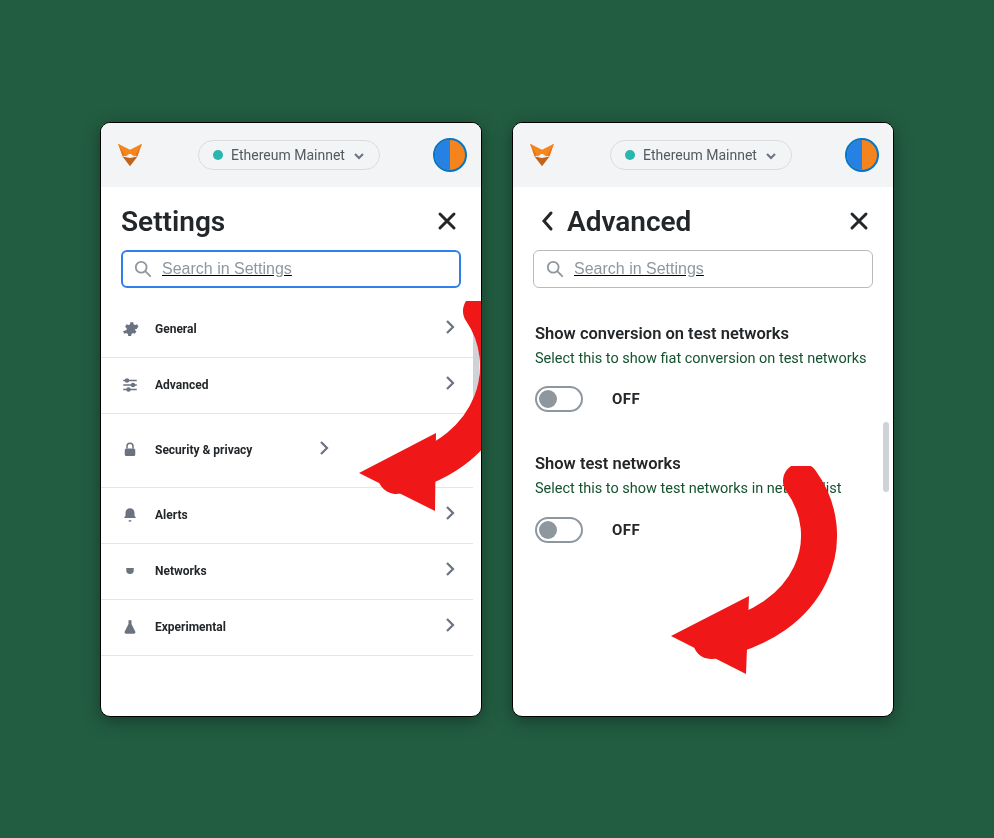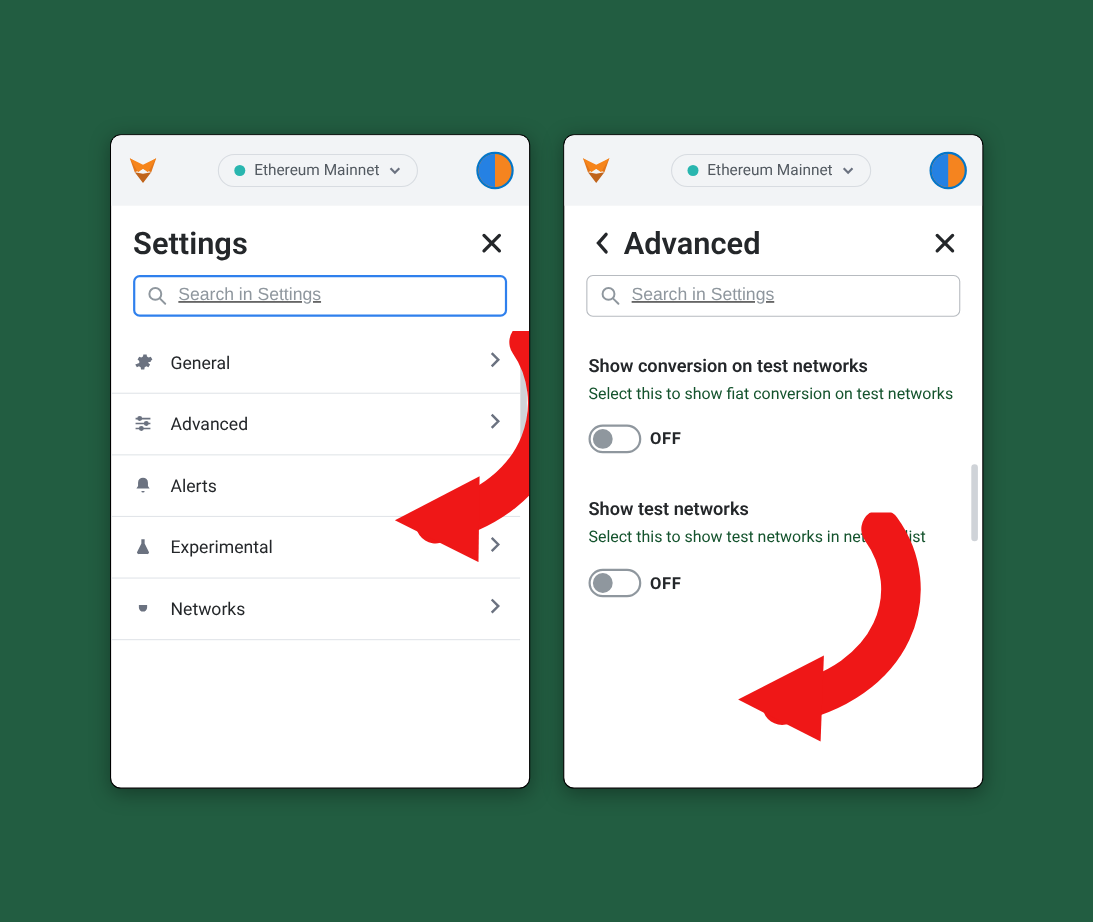--- a/index.html
+++ b/index.html
@@ -129,21 +129,21 @@
     display: flex; align-items: center;
     height: 56px;
     padding: 0 18px;
     border-bottom: 1px solid #e2e5e9;
     cursor: pointer;
     gap: 14px;
   }
   .item.tall { height: 74px; }
   .item .icon { width: 22px; color: #6b7280; display: inline-flex; justify-content: center; }
   .item .icon svg { width: 18px; height: 18px; }
-  .item .label { flex: 1; font-size: 16px; color: #24272a; }
+  .item .label { flex: 1; font-size: 12px; color: #24272a; font-weight: bold; }
   .item .chev { color: #6b7280; }
   .item .chev svg { width: 10px; height: 16px; }
 
   .scroll-thumb {
     position: absolute;
     right: 2px; top: 6px;
     width: 6px; height: 100px;
     background: #cfd3d8;
     border-radius: 3px;
   }
@@ -158,21 +158,21 @@
   .setting-block { margin-bottom: 42px; }
   .setting-title {
     font-size: 16.5px; font-weight: 600; color: #24272a;
     margin-bottom: 6px;
   }
   .setting-desc {
     font-size: 14.5px; color: #14532d;
     line-height: 1.35;
     margin-bottom: 18px;
   }
-  .toggle-row { display: flex; align-items: center; gap: 8px; }
+  .toggle-row { display: flex; align-items: center; gap: 29px; }
   .toggle {
     width: 48px; height: 26px;
     border: 2px solid #8f979e;
     border-radius: 999px;
     position: relative;
     cursor: pointer;
   }
   .toggle .knob {
     position: absolute;
     left: 2px; top: 2px;
@@ -266,49 +266,61 @@
               <circle cx="8" cy="6" r="2" fill="currentColor"></circle>
               <circle cx="16" cy="12" r="2" fill="currentColor"></circle>
               <circle cx="10" cy="18" r="2" fill="currentColor"></circle>
             </svg>
           </span>
         <span class="label">Advanced</span>
         <span class="chev"><svg viewBox="0 0 10 16">
               <path d="M2 2 L8 8 L2 14" fill="none" stroke="currentColor" stroke-width="2.2"></path>
             </svg></span>
       </div>
+      <div class="item tall">
+        <span class="icon">
+            <svg viewBox="0 0 24 24" fill="currentColor">
+              <rect x="5" y="10" width="14" height="10" rx="2"></rect>
+              <path d="M8 10V7a4 4 0 0 1 8 0v3" fill="none" stroke="currentColor" stroke-width="2"></path>
+            </svg>
+          </span>
+        <span class="label" style="max-width:150px">Security &amp; privacy</span>
+        <span class="chev"><svg viewBox="0 0 10 16">
+              <path d="M2 2 L8 8 L2 14" fill="none" stroke="currentColor" stroke-width="2.2"></path>
+            </svg></span>
+      </div>
       <div class="item">
         <span class="icon">
             <svg viewBox="0 0 24 24" fill="currentColor">
               <path d="M12 3a6 6 0 0 0-6 6v4l-2 3h16l-2-3V9a6 6 0 0 0-6-6zM10 19a2 2 0 0 0 4 0"></path>
             </svg>
           </span>
         <span class="label">Alerts</span>
         <span class="chev"><svg viewBox="0 0 10 16">
               <path d="M2 2 L8 8 L2 14" fill="none" stroke="currentColor" stroke-width="2.2"></path>
             </svg></span>
       </div>
       <div class="item">
         <span class="icon">
             <svg viewBox="0 0 24 24" fill="currentColor">
+              <path d="M9 3v5M15 3v5M7 8h10v3a5 5 0 0 1-5 5 5 5 0 0 1-5-5V8zm5 8v5"></path>
+            </svg>
+          </span>
+        <span class="label">Networks</span>
+        <span class="chev"><svg viewBox="0 0 10 16">
+              <path d="M2 2 L8 8 L2 14" fill="none" stroke="currentColor" stroke-width="2.2"></path>
+            </svg></span>
+      </div>
+      <div class="item">
+        <span class="icon">
+            <svg viewBox="0 0 24 24" fill="currentColor">
               <path d="M10 3h4v5l5 10a2 2 0 0 1-1.8 3H6.8A2 2 0 0 1 5 18l5-10V3z"></path>
             </svg>
           </span>
         <span class="label">Experimental</span>
-        <span class="chev"><svg viewBox="0 0 10 16">
-              <path d="M2 2 L8 8 L2 14" fill="none" stroke="currentColor" stroke-width="2.2"></path>
-            </svg></span>
-      </div>
-      <div class="item">
-        <span class="icon">
-            <svg viewBox="0 0 24 24" fill="currentColor">
-              <path d="M9 3v5M15 3v5M7 8h10v3a5 5 0 0 1-5 5 5 5 0 0 1-5-5V8zm5 8v5"></path>
-            </svg>
-          </span>
-        <span class="label">Networks</span>
         <span class="chev"><svg viewBox="0 0 10 16">
               <path d="M2 2 L8 8 L2 14" fill="none" stroke="currentColor" stroke-width="2.2"></path>
             </svg></span>
       </div>
     </div>
     <div class="scroll-thumb"></div>
   </div>
 
   <div class="arrow" style="left:240px; top:178px;">
     <svg width="180" height="210" viewBox="0 0 180 210">

